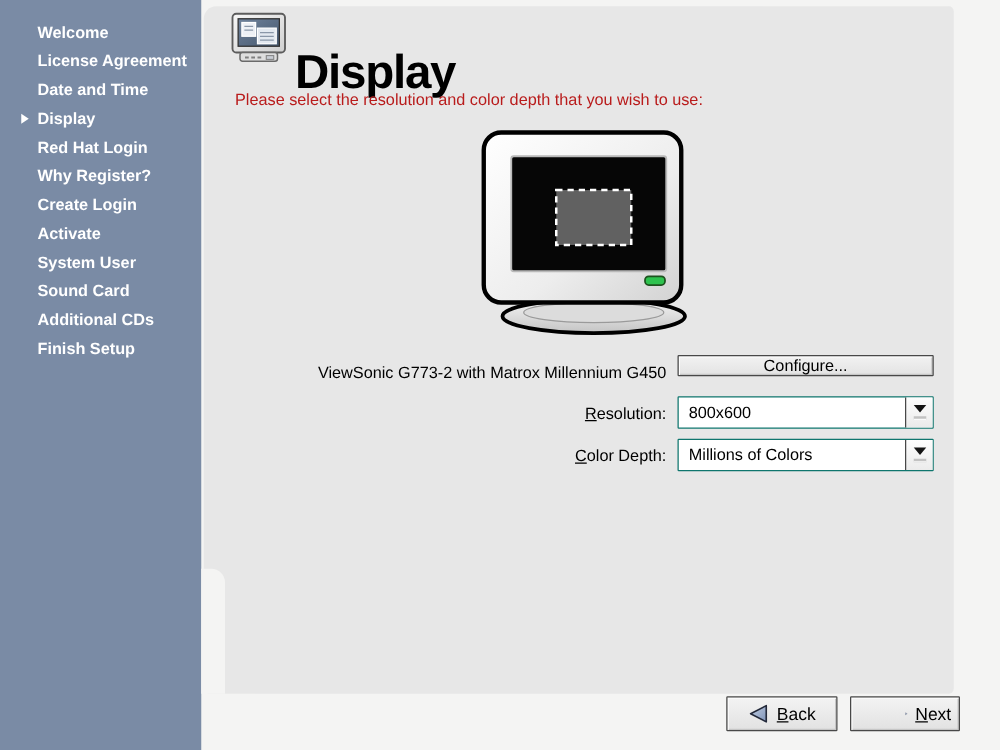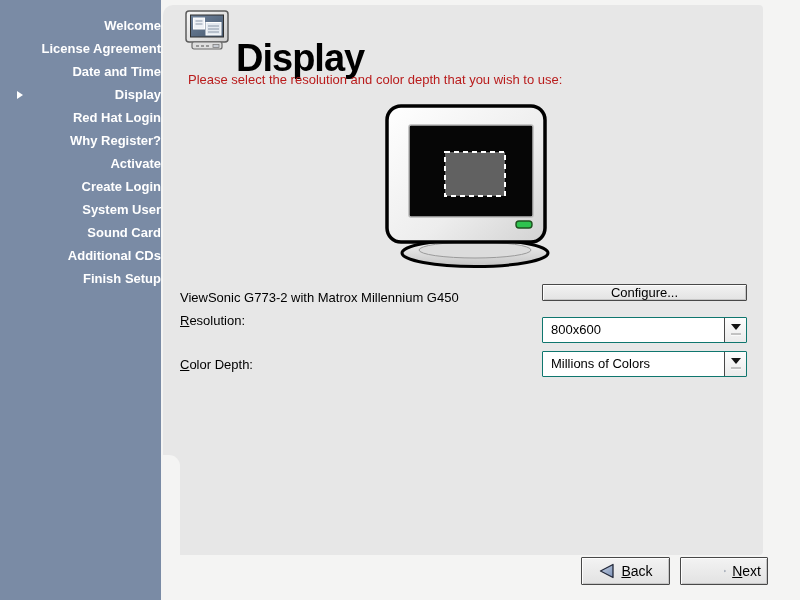--- a/index.html
+++ b/index.html
@@ -7,21 +7,21 @@
     width:800px;height:600px;position:relative;overflow:hidden;
     background:#f4f4f3;
     font-family:"Liberation Sans", sans-serif;
     -webkit-font-smoothing:antialiased;
   }
   
   .sidebar{
     position:absolute;left:0;top:0;width:161px;height:600px;
     background:#7a8ba5;
   }
-  .sidebar ul{margin:14px 0 0 0;padding:0;list-style:none;text-align:right;}
+  .sidebar ul{margin:14px 0 0 0;padding:0;list-style:none;}
   .sidebar li{
     position:relative;height:23px;line-height:23px;padding-left:30px;
     color:#ffffff;font-weight:bold;font-size:13px;white-space:nowrap;
   }
   .step-arrow{
     position:absolute;left:17px;top:7.5px;width:0;height:0;
     border-left:6px solid #ffffff;
     border-top:4px solid transparent;border-bottom:4px solid transparent;
   }
   
@@ -35,21 +35,21 @@
   }
   .hdr-icon{position:absolute;left:21px;top:4px;}
   .page-title{
     position:absolute;left:73px;top:7px;
     font-size:38px;font-weight:bold;color:#000;letter-spacing:-1px;
   }
   .subtitle{position:absolute;left:25px;top:67px;font-size:13px;color:#b91c1c;}
   .monitor{position:absolute;left:220px;top:97px;}
   
   .frm-label{
-    position:absolute;left:17px;width:353px;
+    position:absolute;left:17px;width:353px;text-align:right;
     font-size:13px;color:#000;white-space:nowrap;
   }
   .u{text-decoration:underline;}
   .gtk-btn{
     position:absolute;box-sizing:border-box;
     background:linear-gradient(#f2f2f2,#e3e3e3);
     border:1px solid #484848;border-radius:1px;
     box-shadow:inset 1px 1px 0 #fdfdfd, inset -1px -1px 0 #c6c6c6;
     font-size:13px;color:#000;
     display:flex;align-items:center;justify-content:center;
@@ -92,22 +92,22 @@
   <ul>
     <li><span>Welcome</span></li>
     <li><span>License Agreement</span></li>
     <li><span>Date and Time</span></li>
     <li>
       <span class="step-arrow"></span>
       <span>Display</span>
     </li>
     <li><span>Red Hat Login</span></li>
     <li><span>Why Register?</span></li>
+    <li><span>Create Login</span></li>
     <li><span>Activate</span></li>
-    <li><span>Create Login</span></li>
     <li><span>System User</span></li>
     <li><span>Sound Card</span></li>
     <li><span>Additional CDs</span></li>
     <li><span>Finish Setup</span></li>
   </ul>
 </aside>
 
 <div class="panel">
 
   <svg class="hdr-icon" width="46" height="44" viewBox="0 0 46 44">
@@ -158,21 +158,21 @@
     <rect x="26" y="23" width="124" height="92" fill="#060606" rx="2" stroke="#b9b9b9" stroke-width="1.5"></rect>
     <rect x="62" y="50" width="60" height="44" fill="#616161" stroke="#ffffff" stroke-width="2" stroke-dasharray="5 4"></rect>
     <rect x="133" y="119" width="16" height="7" rx="3" fill="#2ec24e" stroke="#1e521f" stroke-width="1.4"></rect>
   </svg>
 
   <div class="frm-label" style="top:285px;">ViewSonic G773-2 with Matrox Millennium G450</div>
   <button class="gtk-btn" style="left:379px;top:279px;width:205px;height:17px;">
     <span>Configure...</span>
   </button>
 
-  <div class="frm-label" style="top:308px;"><span class="u">R</span><span>esolution:</span></div>
+  <div class="frm-label" style="top:318px;"><span class="u">R</span><span>esolution:</span></div>
   <div class="combo" style="left:379px;top:312px;">
     <span class="val">800x600</span>
     <span class="arrow-btn">
       <span class="arrow-tri"></span>
       <span class="arrow-bar"></span>
     </span>
   </div>
 
   <div class="frm-label" style="top:352px;"><span class="u">C</span><span>olor Depth:</span></div>
   <div class="combo" style="left:379px;top:346px;">

